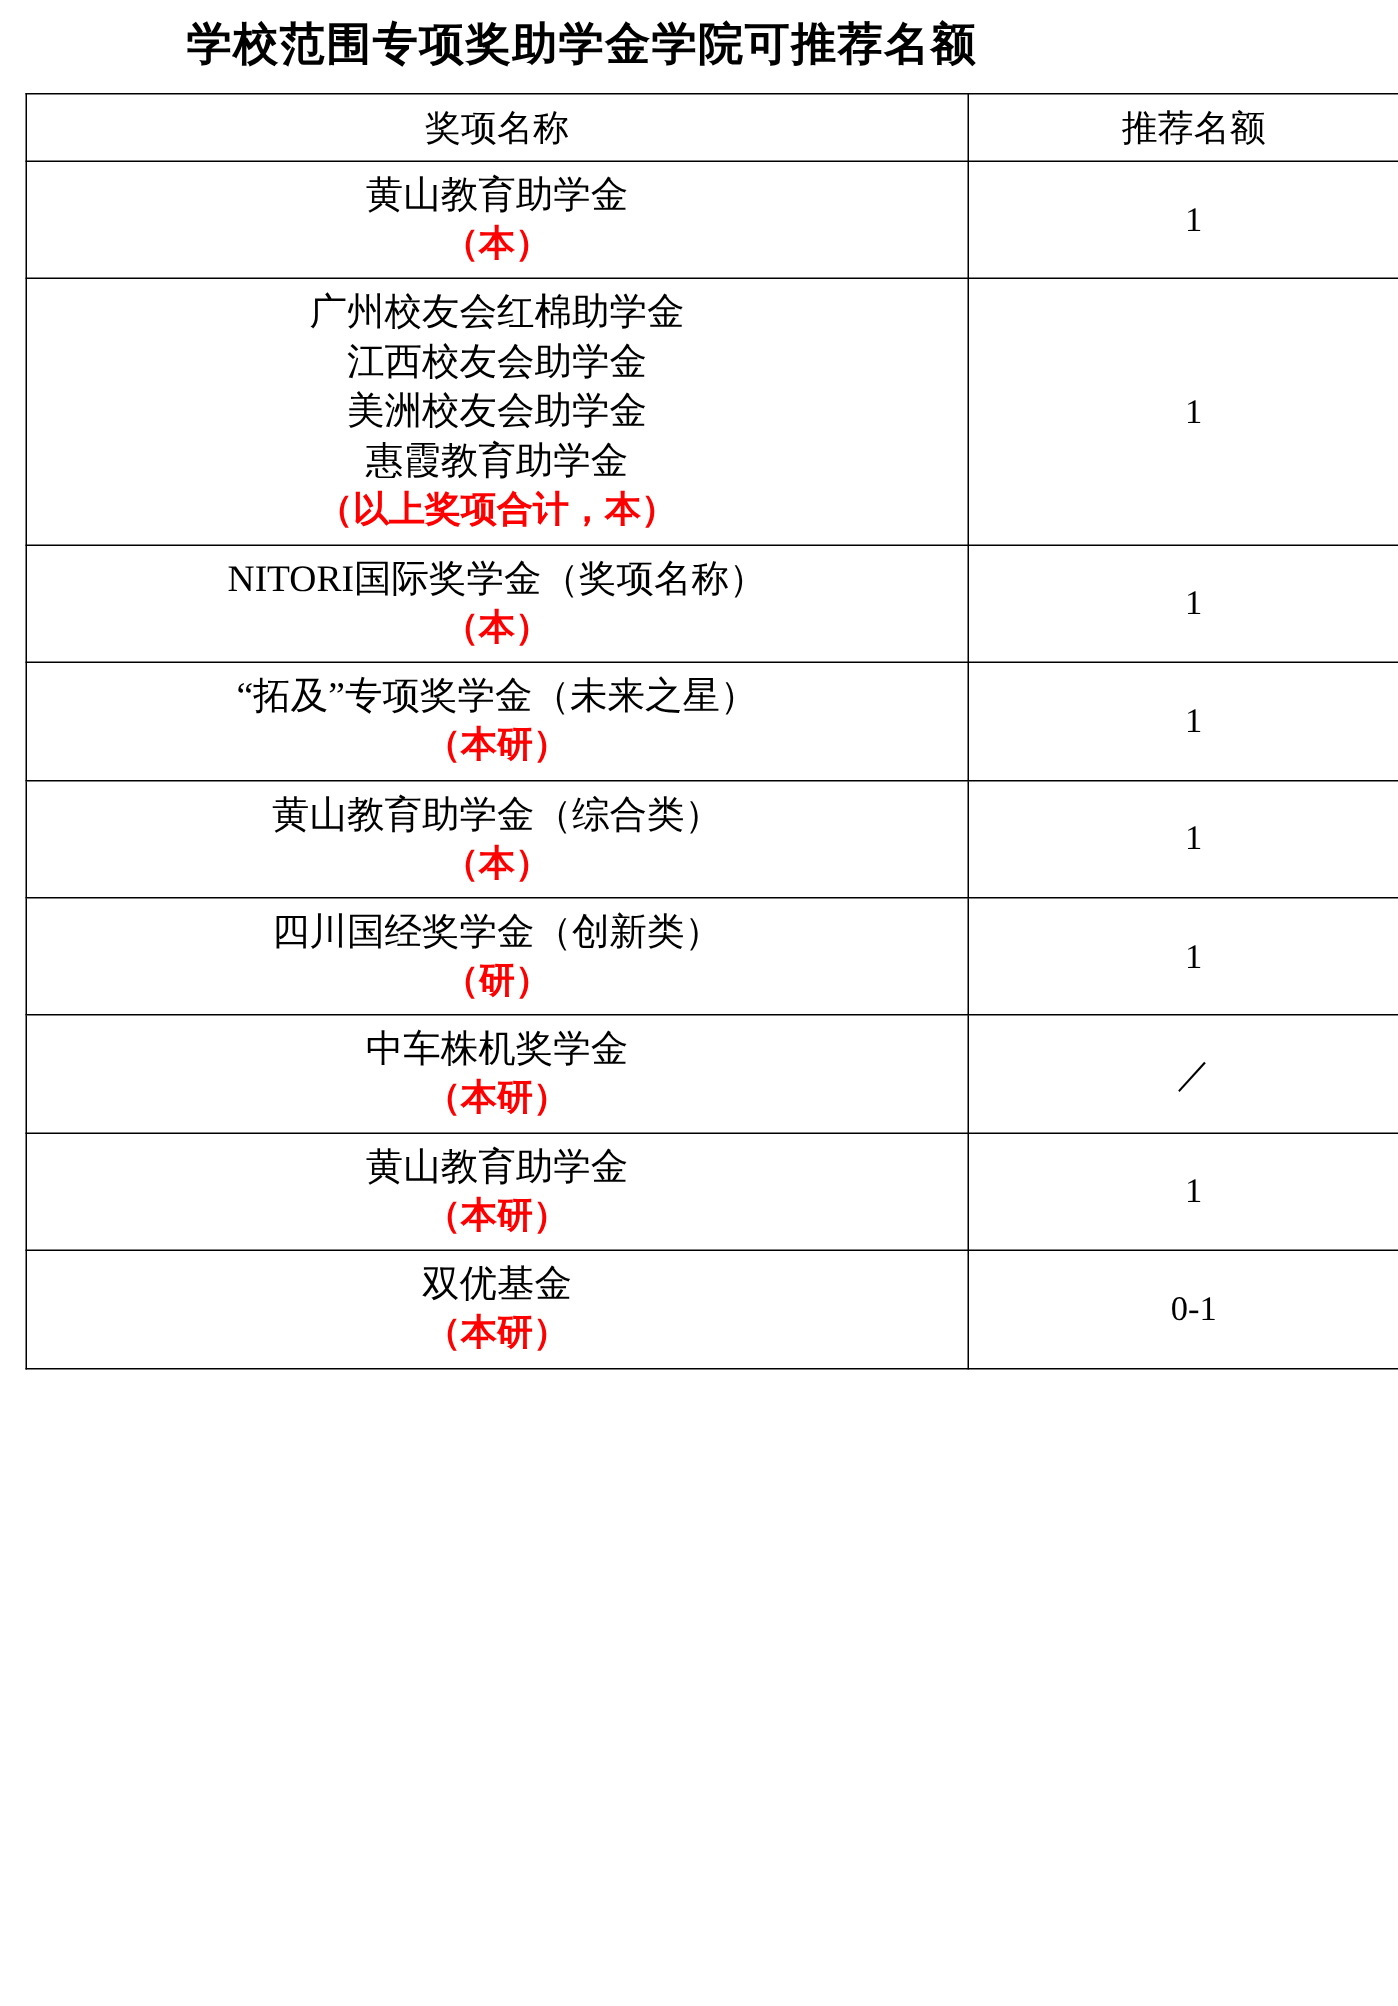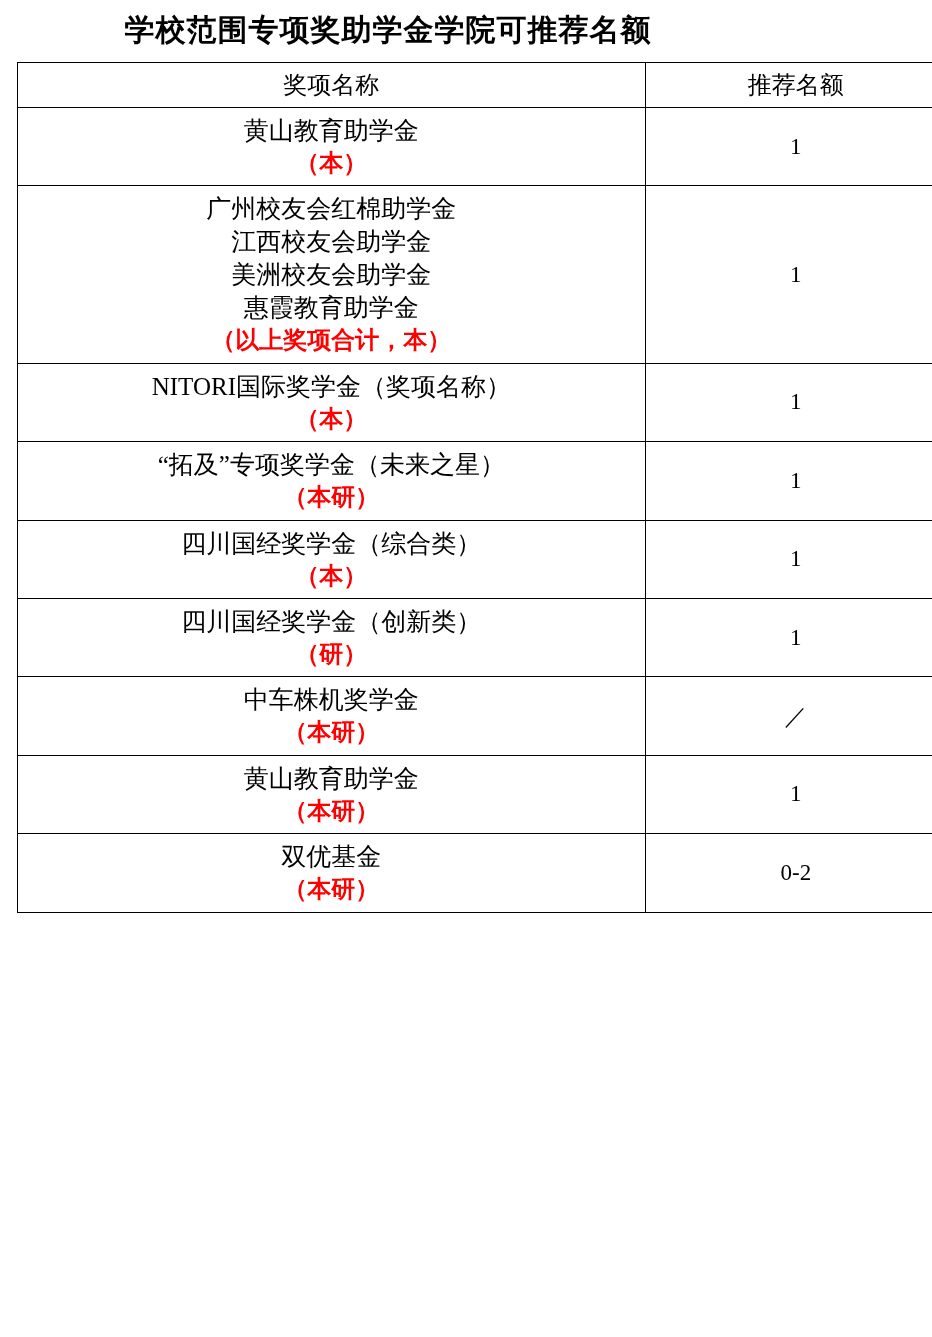--- a/index.html
+++ b/index.html
@@ -117,21 +117,21 @@
             <div class="award-name">
               <span class="award-line">“拓及”专项奖学金（未来之星）</span>
               <span class="note">（本研）</span>
             </div>
           </td>
           <td><span class="quota">1</span></td>
         </tr>
         <tr>
           <td>
             <div class="award-name">
-              <span class="award-line">四川国经奖学金（综合类）</span>
+              <span class="award-line">黄山教育助学金（综合类）</span>
               <span class="note">（本）</span>
             </div>
           </td>
           <td><span class="quota">1</span></td>
         </tr>
         <tr>
           <td>
             <div class="award-name">
               <span class="award-line">四川国经奖学金（创新类）</span>
               <span class="note">（研）</span>
@@ -157,18 +157,18 @@
           </td>
           <td><span class="quota">1</span></td>
         </tr>
         <tr>
           <td>
             <div class="award-name">
               <span class="award-line">双优基金</span>
               <span class="note">（本研）</span>
             </div>
           </td>
-          <td><span class="quota">0-2</span></td>
+          <td><span class="quota">0-1</span></td>
         </tr>
       </tbody>
   </table>
 
 </div>
 
 </body></html>

